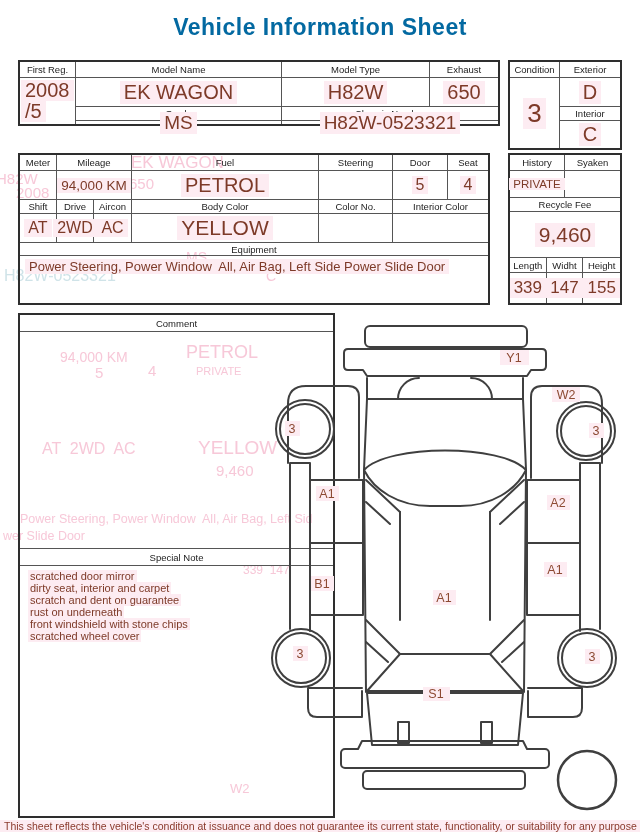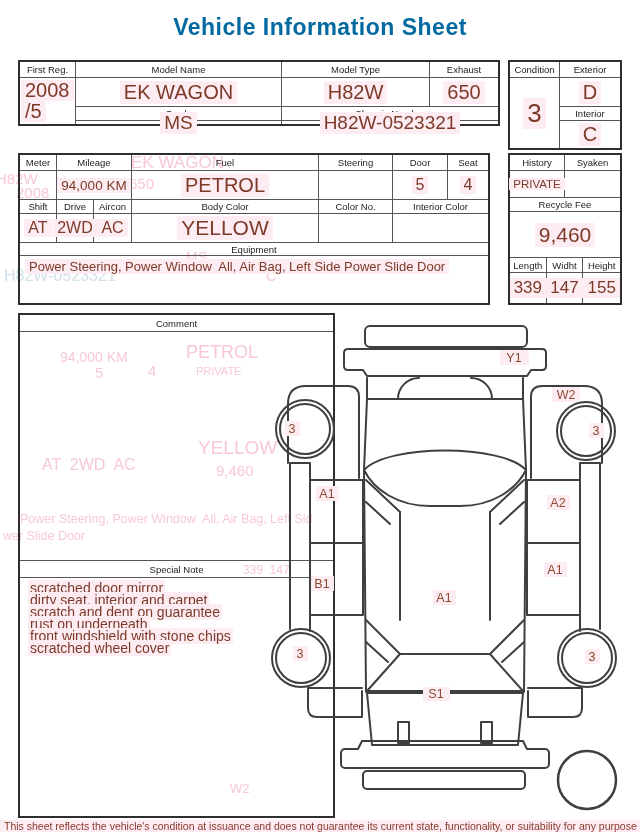--- a/index.html
+++ b/index.html
@@ -27,21 +27,21 @@
   #t2r{left:508px;top:153px;width:114px;height:152px;grid-template-columns:repeat(6,1fr);grid-template-rows:16px 27px 14px 46px 15px 1fr;}
   #firstreg-val{flex-direction:column;align-items:flex-start;justify-content:center;padding-left:1px;font-size:20px;line-height:21px;}
   #equip-val{align-items:flex-start;justify-content:flex-start;padding:3px 0 0 5px;font-size:13px;}
   
   #cbox{left:18px;top:313px;width:317px;height:505px;border:2px solid #2e2e2e;position:absolute;
     display:flex;flex-direction:column;box-sizing:border-box;background:transparent;}
   .sech{height:16px;flex:0 0 16px;display:flex;align-items:center;justify-content:center;font-size:9.5px;color:#1c1c1c;}
   #comment-h{border-bottom:1px solid #555;}
   #special-h{border-top:1px solid #555;border-bottom:1px solid #555;}
   #comment-body{flex:1 1 auto;position:relative;}
-  #note-list{flex:0 0 233px;padding:5px 0 0 8px;color:#7d3a28;font-size:14px;line-height:11.9px;}
+  #note-list{flex:0 0 233px;padding:5px 0 12px 8px;color:#7d3a28;font-size:11px;line-height:11.9px;}
   #note-list .hl{padding:0 2px;}
   
   #diagram{position:absolute;left:266px;top:310px;width:376px;height:510px;}
   #diagram path,#diagram rect.ln,#diagram circle{fill:none;stroke:#3f3f3f;stroke-width:2;stroke-linejoin:round;stroke-linecap:round;}
   #diagram rect.lbg{fill:#fdecf2;stroke:none;}
   #diagram text{font-family:"Liberation Sans","DejaVu Sans",sans-serif;font-size:12.5px;fill:#8d4a33;
     text-anchor:middle;dominant-baseline:central;}
   
   #footer{position:absolute;left:0;top:820px;width:640px;text-align:center;font-size:10.5px;color:#8a3a2c;}
   
@@ -60,21 +60,21 @@
     <span class="ghost" style="left:129px;top:175px;font-size:15px;">650</span>
     <span class="ghost" style="left:250px;top:176px;font-size:15px;">D</span>
     <span class="ghost" style="left:186px;top:249px;font-size:14px;">MS</span>
     <span class="ghost" style="left:266px;top:268px;font-size:14px;">C</span>
     <span class="ghost cy" style="left:4px;top:267px;font-size:16px;">H82W-0523321</span>
     <span class="ghost" style="left:60px;top:349px;font-size:14px;">94,000 KM</span>
     <span class="ghost" style="left:186px;top:342px;font-size:18px;">PETROL</span>
     <span class="ghost" style="left:95px;top:364px;font-size:15px;">5</span>
     <span class="ghost" style="left:148px;top:362px;font-size:15px;">4</span>
     <span class="ghost" style="left:196px;top:365px;font-size:11px;">PRIVATE</span>
-    <span class="ghost" style="left:42px;top:456px;font-size:16px;">AT  2WD  AC</span>
+    <span class="ghost" style="left:42px;top:440px;font-size:16px;">AT  2WD  AC</span>
     <span class="ghost" style="left:198px;top:437px;font-size:19px;">YELLOW</span>
     <span class="ghost" style="left:216px;top:462px;font-size:15px;">9,460</span>
     <span class="ghost" style="left:20px;top:512px;font-size:12.5px;max-width:312px;overflow:hidden;">Power Steering, Power Window  All, Air Bag, Left Sid</span>
     <span class="ghost" style="left:3px;top:529px;font-size:12.5px;">wer Slide Door</span>
     <span class="ghost" style="left:243px;top:563px;font-size:12px;">339  147</span>
     <span class="ghost" style="left:230px;top:781px;font-size:13px;">W2</span>
   </div>
 
   <div id="title">Vehicle Information Sheet</div>
 

